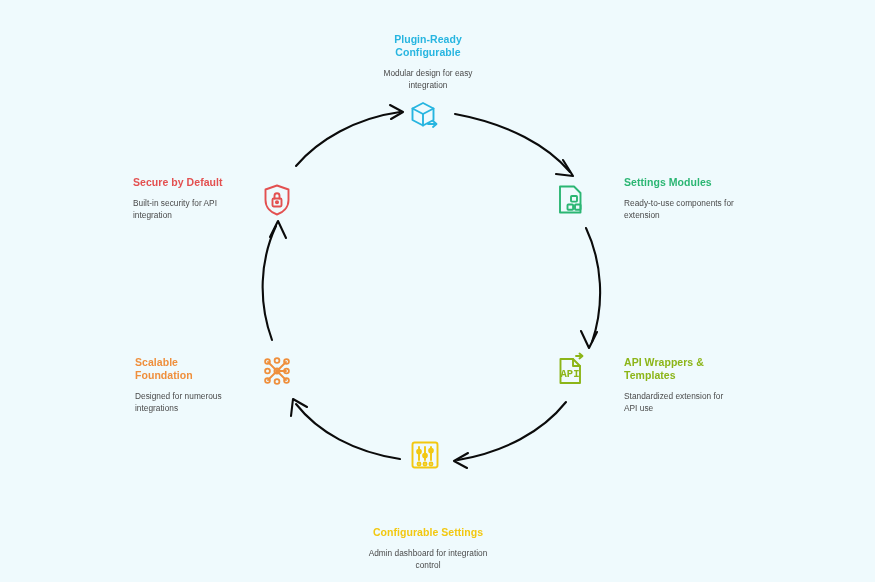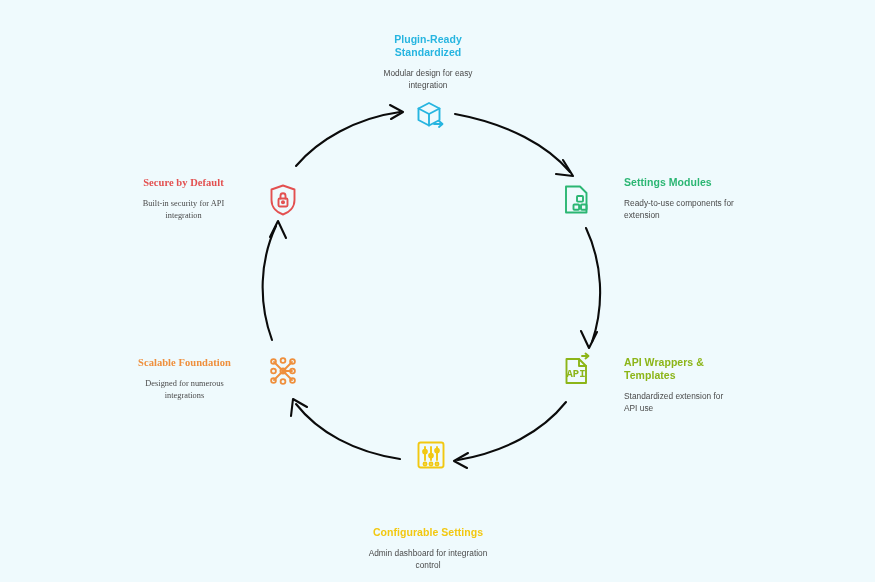--- a/index.html
+++ b/index.html
@@ -47,21 +47,21 @@
     stroke-linejoin: round;
   }
 
   
   .node {
     position: absolute;
     width: 46px;
     height: 46px;
     display: flex;
     align-items: center;
-    justify-content: flex-end;
+    justify-content: flex-start;
   }
   .node svg { display: block; overflow: visible; }
 
   
   .label {
     position: absolute;
     width: 130px;
   }
   .label .heading {
     font-size: 10.5px;
@@ -71,21 +71,21 @@
     margin-bottom: 9px;
   }
   .label .desc {
     font-size: 8.3px;
     line-height: 11.5px;
     color: #4a4a4a;
     letter-spacing: 0.02px;
   }
 
   .label.align-center { text-align: center; }
-  .label.align-right  { text-align: center; font-family: Liberation Serif, serif; }
+  .label.align-right  { text-align: left; }
   .label.align-left   { text-align: left; }
 
   
   .label-top      { left: 363px; top: 33px;  width: 130px; }
   .label-right-1  { left: 624px; top: 176px; width: 112px; }
   .label-right-2  { left: 624px; top: 356px; width: 112px; }
   .label-bottom   { left: 363px; top: 526px; width: 130px; }
   .label-left-1   { left: 135px; top: 356px; width: 99px; }
   .label-left-2   { left: 133px; top: 176px; width: 101px; }
 
@@ -206,21 +206,21 @@
       <g fill="none" stroke="#e35050" stroke-width="1.9" stroke-linejoin="round" stroke-linecap="round">
         <path d="M20 5.5 L31.5 9.5 L31.5 20 C31.5 27.5 26 32.5 20 34.5 C14 32.5 8.5 27.5 8.5 20 L8.5 9.5 Z"></path>
         <rect x="15.5" y="18.5" width="9" height="8" rx="1.2"></rect>
         <path d="M17.5 18.5 L17.5 15.8 C17.5 14.4 18.6 13.3 20 13.3 C21.4 13.3 22.5 14.4 22.5 15.8 L22.5 18.5"></path>
         <circle cx="20" cy="22.3" r="1.1"></circle>
       </g>
     </svg>
   </div>
 
   <div class="label label-top align-center">
-    <div class="heading" style="color:#27b5e0">Plugin-Ready Standardized</div>
+    <div class="heading" style="color:#27b5e0">Plugin-Ready Configurable</div>
     <div class="desc">Modular design for easy integration</div>
   </div>
 
   <div class="label label-right-1 align-left">
     <div class="heading" style="color:#2bb673">Settings Modules</div>
     <div class="desc">Ready-to-use components for extension</div>
   </div>
 
   <div class="label label-right-2 align-left">
     <div class="heading" style="color:#8cb518">API Wrappers &amp; Templates</div>

